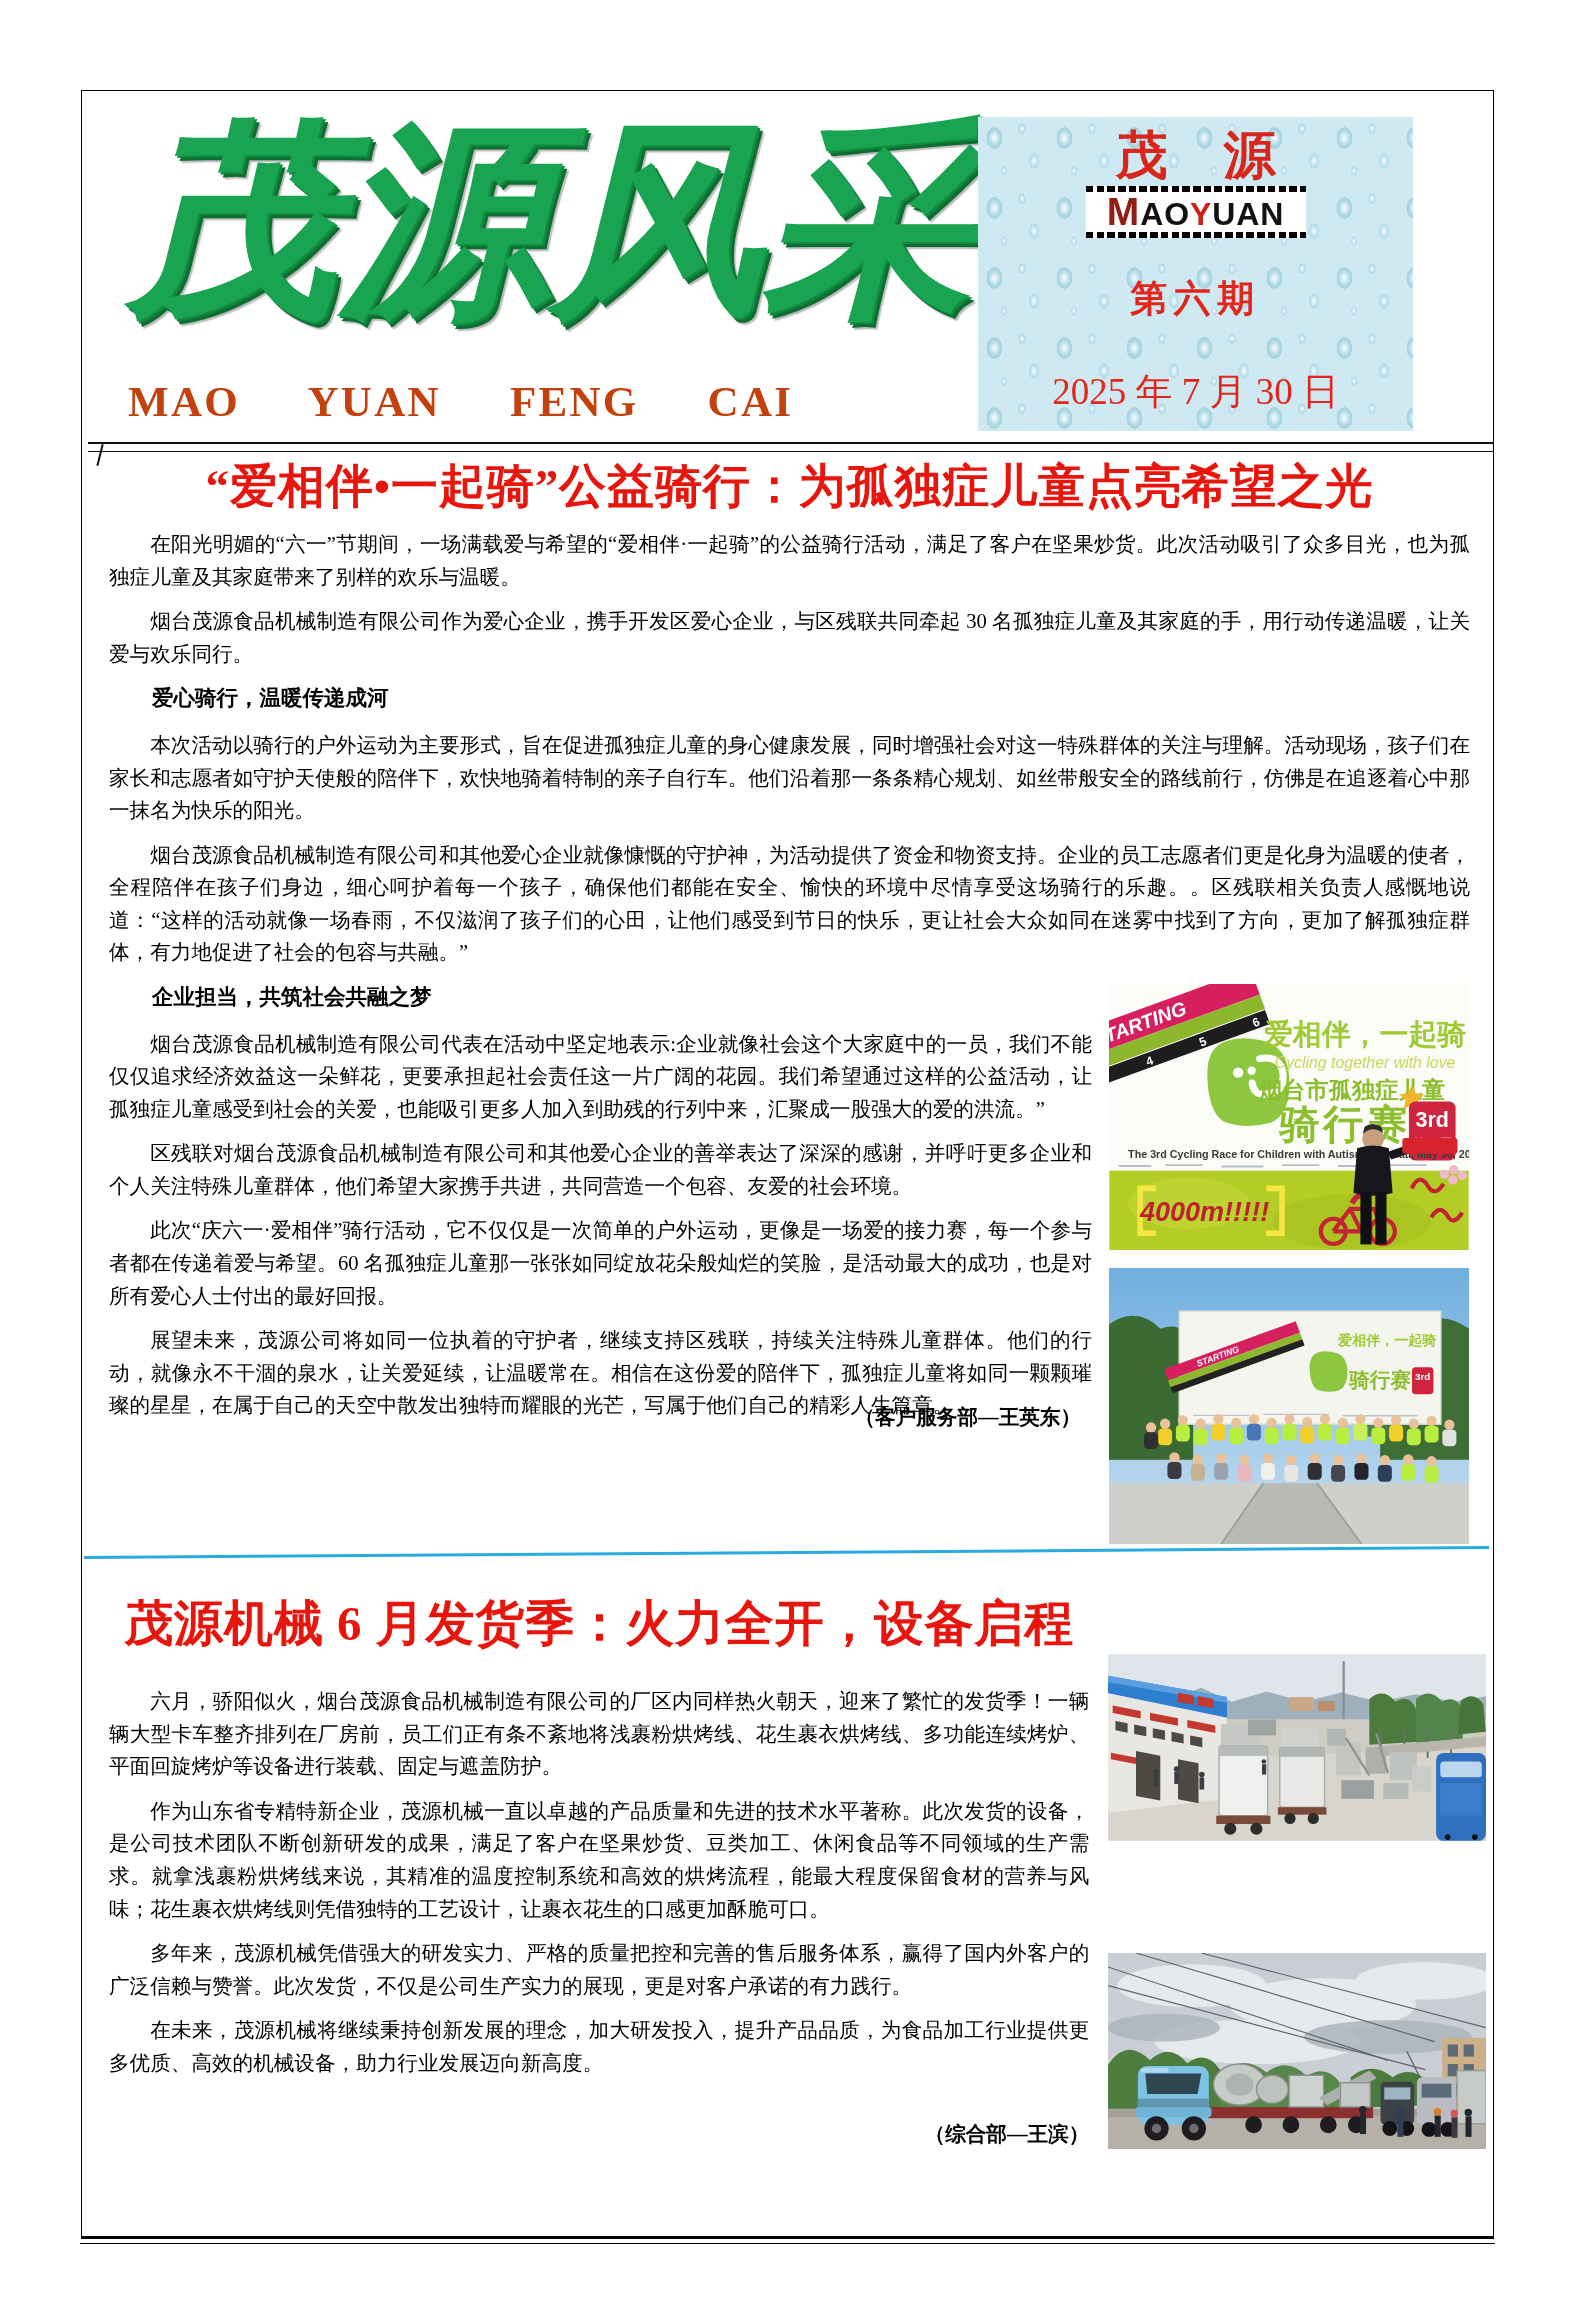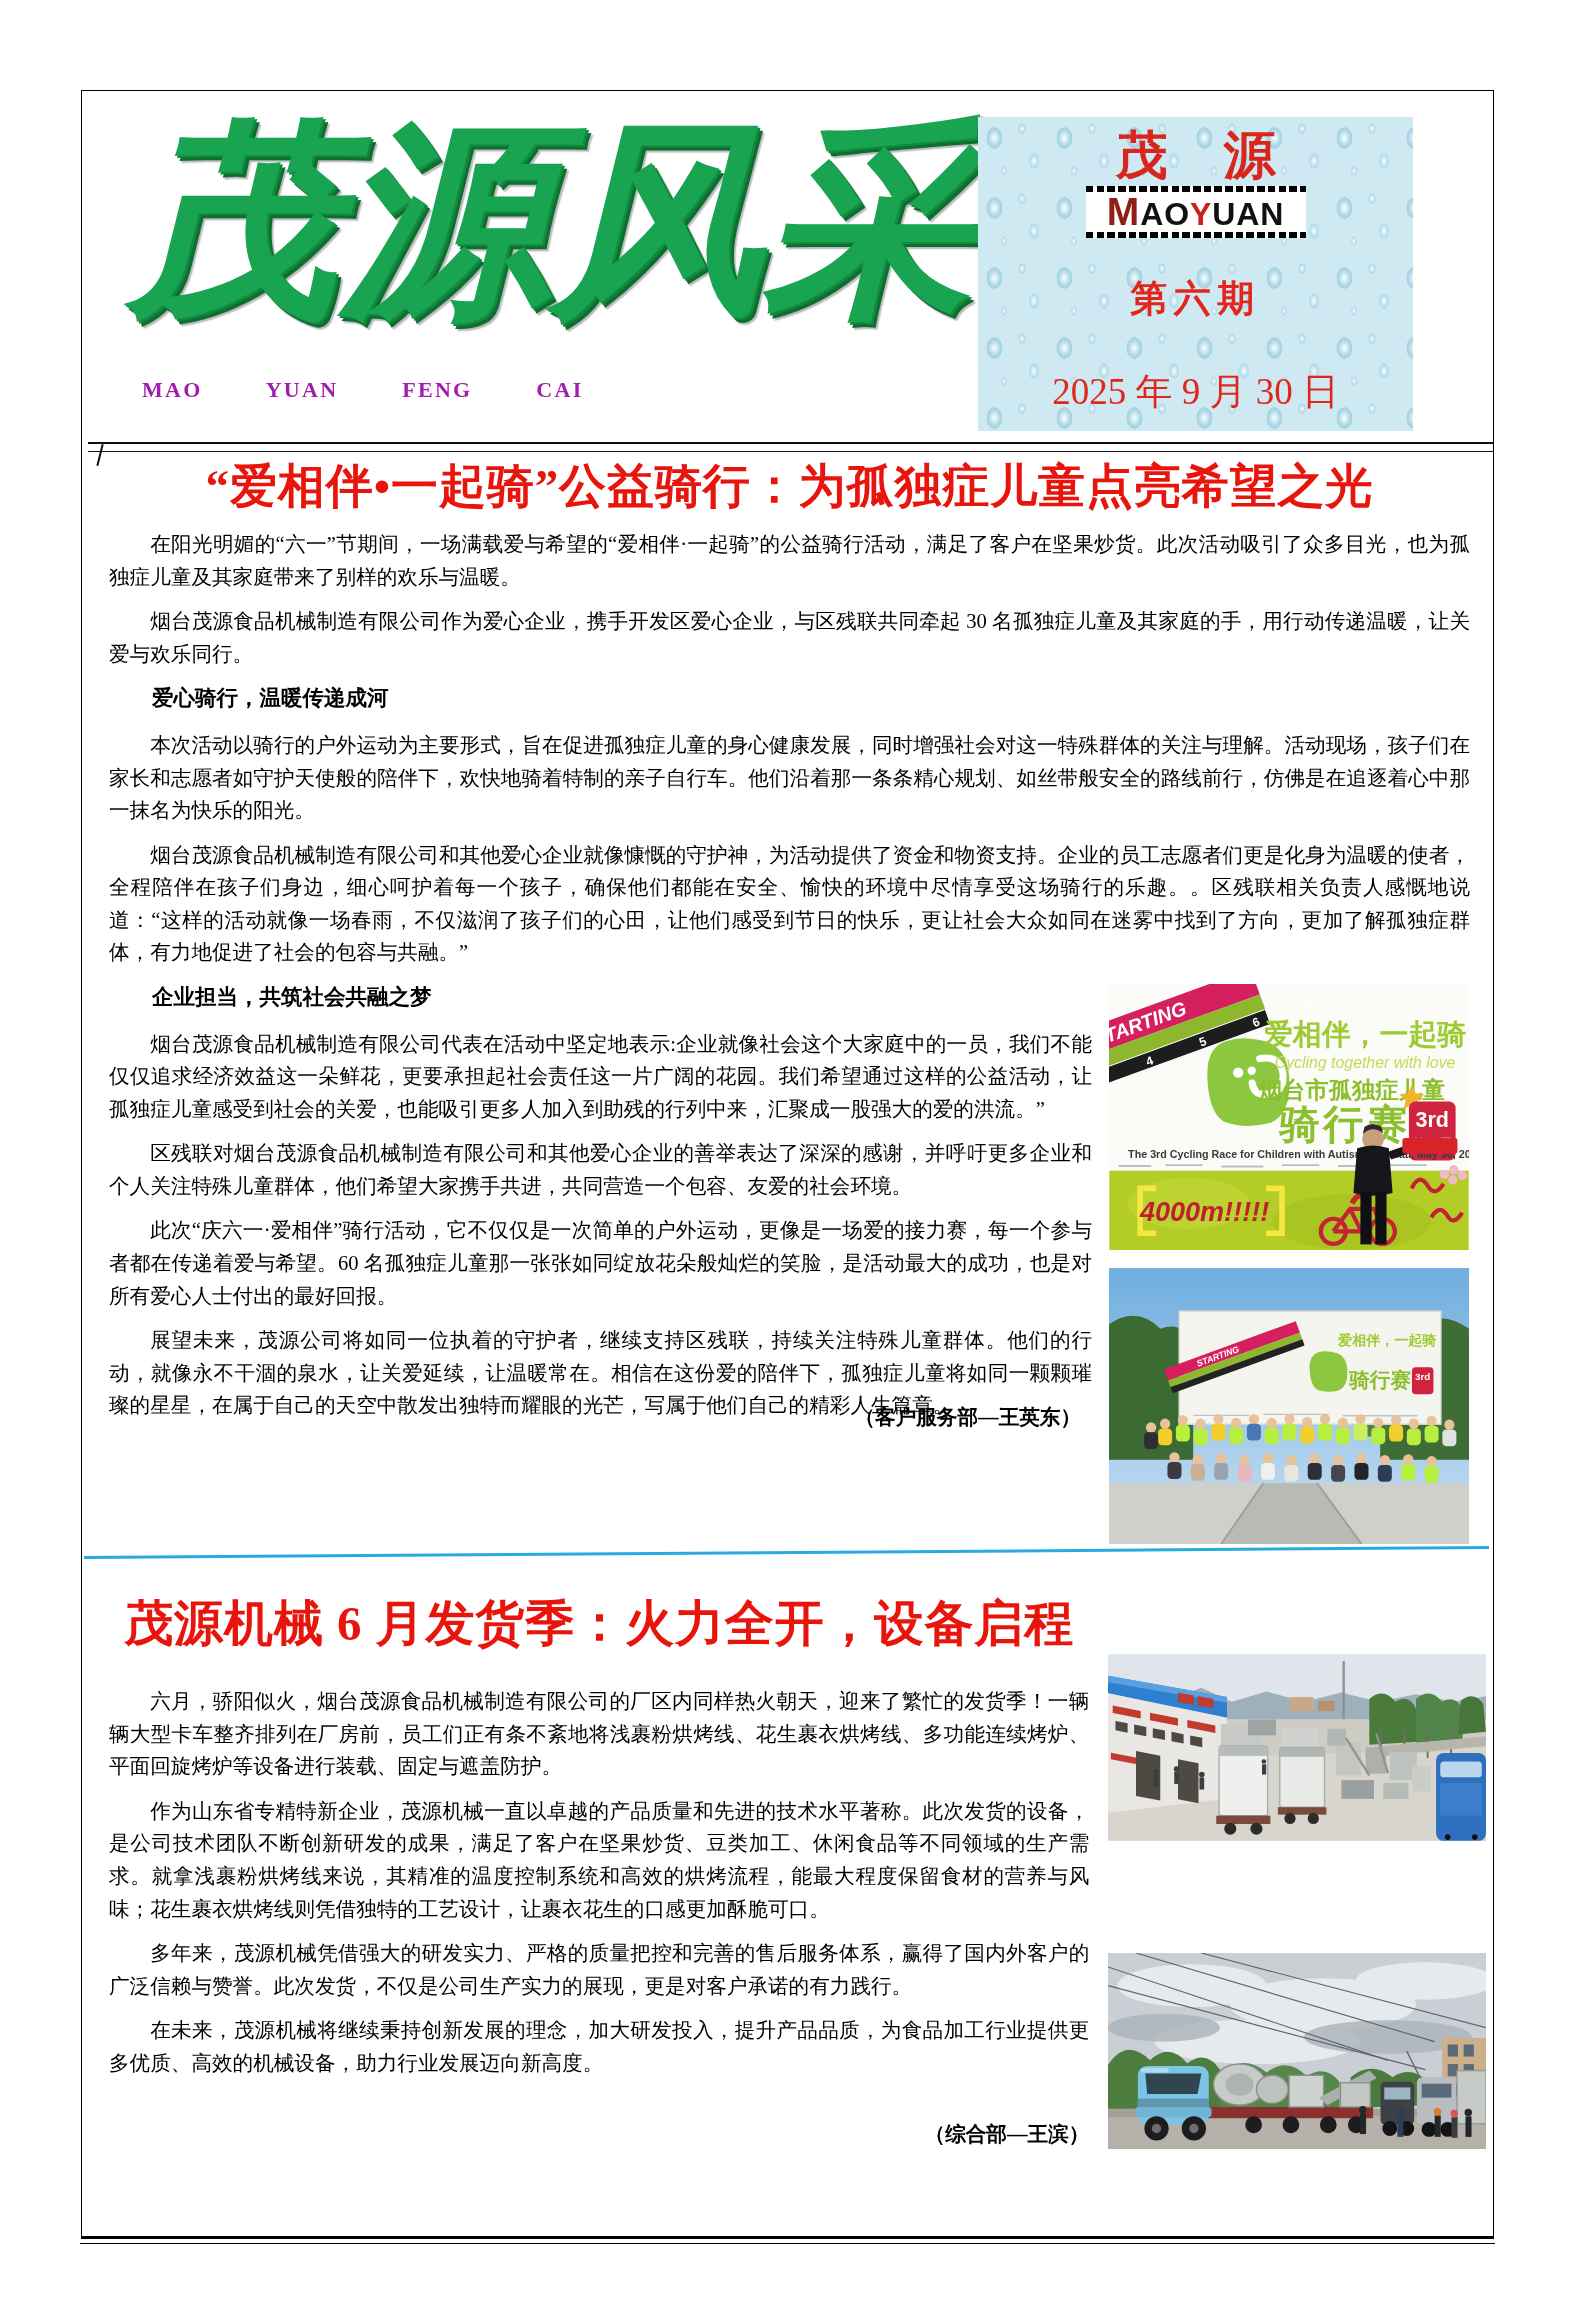--- a/index.html
+++ b/index.html
@@ -16,22 +16,22 @@
   }
 
   
   .brand-cn{
     position:absolute;left:45px;top:8.4px;width:925px;
     font-size:211px;line-height:1.18;font-weight:900;font-style:italic;
     color:#19a452;letter-spacing:0.9px;white-space:nowrap;
     text-shadow:2.3px 2.3px 0 #128a3e,4.7px 4.7px 0 #0d6e31,6.5px 6.5px 1.4px rgba(0,0,0,.28);
   }
   .brand-en{
-    position:absolute;left:60px;top:286px;
-    font-size:22px;font-weight:bold;color:#a21caf;letter-spacing:2.3px;word-spacing:56px;
+    position:absolute;left:46px;top:286px;
+    font-size:43px;font-weight:bold;color:#c2410c;letter-spacing:2.3px;word-spacing:56px;
     white-space:nowrap;
   }
   .issue-box{
     position:absolute;left:896px;top:26px;width:435px;height:314px;overflow:hidden;
     text-align:center;background-color:#cfe9f2;
     background-image:
       radial-gradient(ellipse 10.3px 14px at 16.4px 21px, rgba(255,255,255,.95), rgba(167,214,228,.85) 55%, rgba(124,183,202,.5) 75%, rgba(124,183,202,0) 78%),
       radial-gradient(ellipse 5.6px 8px at 44px 11.7px, rgba(255,255,255,.9), rgba(167,214,228,.8) 55%, rgba(124,183,202,0) 75%),
       radial-gradient(ellipse 7.5px 11.2px at 56px 44px, rgba(255,255,255,.9), rgba(170,215,230,.8) 55%, rgba(124,183,202,0) 78%),
       radial-gradient(ellipse 4.2px 6px at 26px 54px, rgba(255,255,255,.85), rgba(170,215,230,.75) 60%, rgba(124,183,202,0) 80%);
@@ -107,21 +107,21 @@
   <div class="brand-en">MAO YUAN FENG CAI</div>
 
   <div class="issue-box">
     <div class="logo-cn">茂源</div>
     <div class="logo-strip">
       <span class="strip-bar"></span>
       <span class="strip-letters"><span class="l-m">M</span><span>AO</span><span class="l-y">Y</span><span>UAN</span></span>
       <span class="strip-bar"></span>
     </div>
     <div class="issue-no">第六期</div>
-    <div class="issue-date">2025 年 9 月 30 日</div>
+    <div class="issue-date">2025 年 7 月 30 日</div>
   </div>
 
   <div class="rule-double"></div>
   <div class="tick"></div>
 
   <section class="article a1">
     <h1 class="headline">“爱相伴•一起骑”公益骑行：为孤独症儿童点亮希望之光</h1>
     <p>在阳光明媚的“六一”节期间，一场满载爱与希望的“爱相伴·一起骑”的公益骑行活动，满足了客户在坚果炒货。此次活动吸引了众多目光，也为孤独症儿童及其家庭带来了别样的欢乐与温暖。</p>
     <p>烟台茂源食品机械制造有限公司作为爱心企业，携手开发区爱心企业，与区残联共同牵起 30 名孤独症儿童及其家庭的手，用行动传递温暖，让关爱与欢乐同行。</p>
     <h2>爱心骑行，温暖传递成河</h2>

